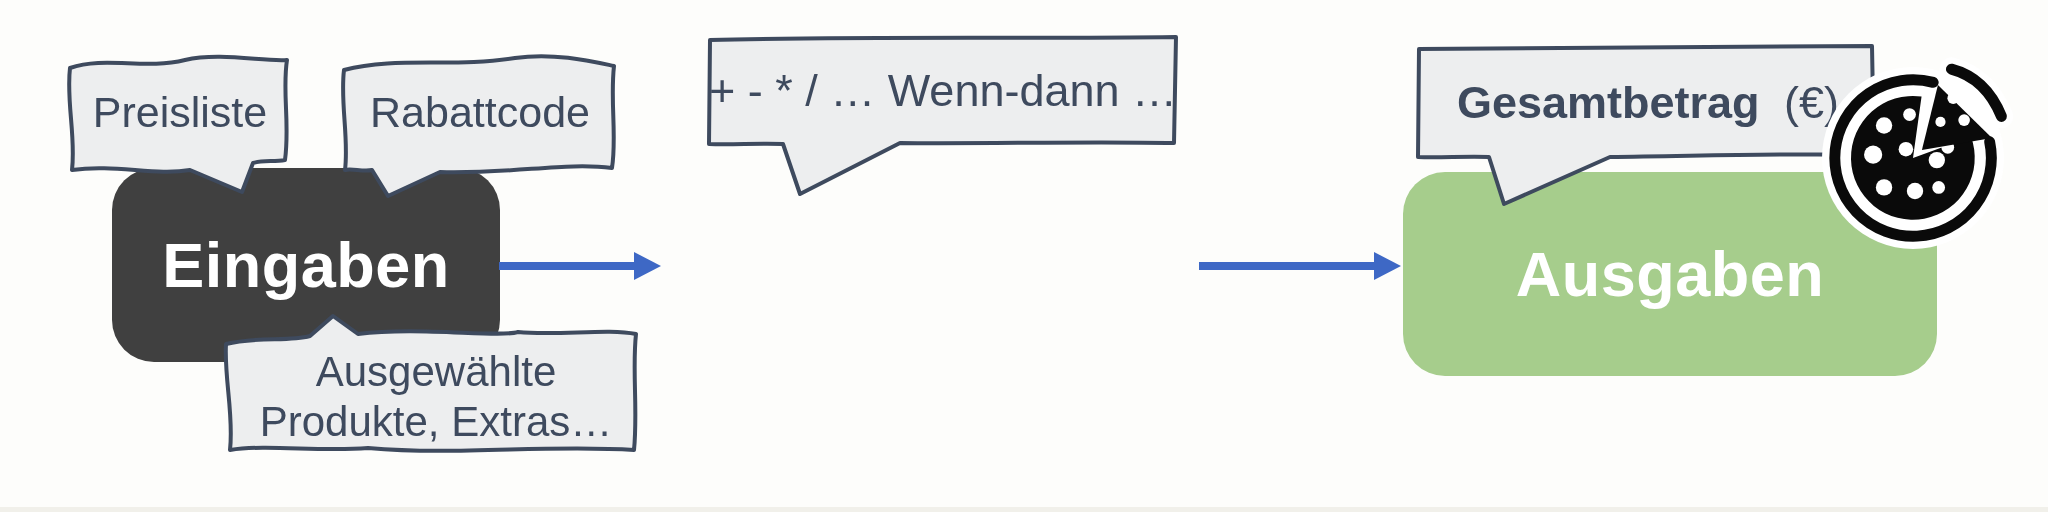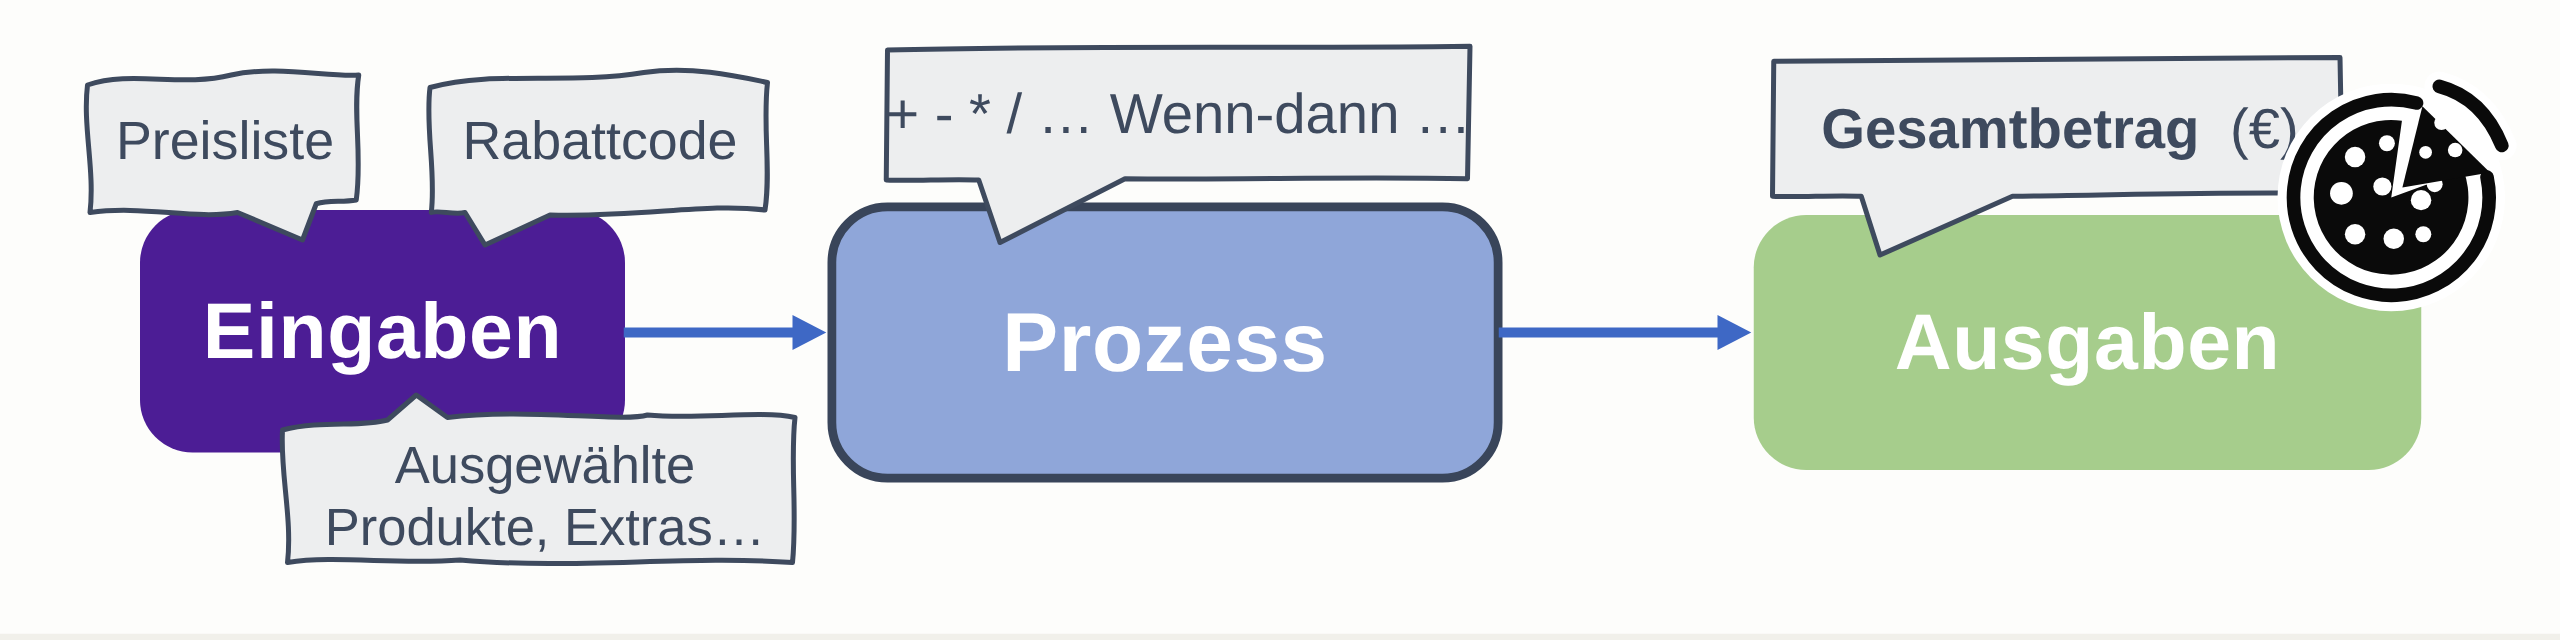--- a/index.html
+++ b/index.html
@@ -8,21 +8,21 @@
     background:#fdfdfb;
     font-family:"Liberation Sans", sans-serif;
   }
   
   .ipo-box{
     position:absolute;display:flex;align-items:center;justify-content:center;
     color:#ffffff;font-weight:700;letter-spacing:.5px;
   }
   #box-input{
     left:112px;top:168px;width:388px;height:194px;border-radius:42px;
-    background:#4c1d95;font-size:63px;
+    background:#404040;font-size:63px;
   }
   #box-process{
     left:662px;top:162px;width:540px;height:224px;border-radius:48px;
     background:#8fa6d9;border:7px solid #39455a;box-sizing:border-box;
     font-size:67px;
   }
   #box-output{
     left:1403px;top:172px;width:534px;height:204px;border-radius:42px;
     background:#a6cd8c;font-size:63px;
   }
@@ -56,23 +56,20 @@
   
   #bottom-edge{position:absolute;left:0;bottom:0;width:2048px;height:5px;background:#f1f0ea;}
 </style>
 </head>
 <body>
 
 <div id="stage">
 
   <div class="ipo-box" id="box-input">
     <span>Eingaben</span>
-  </div>
-  <div class="ipo-box" id="box-process">
-    <span>Prozess</span>
   </div>
   <div class="ipo-box" id="box-output">
     <span>Ausgaben</span>
   </div>
 
   <div class="arrow" id="arrow-1">
     <div class="shaft"></div>
     <div class="head"></div>
   </div>
   <div class="arrow" id="arrow-2">

